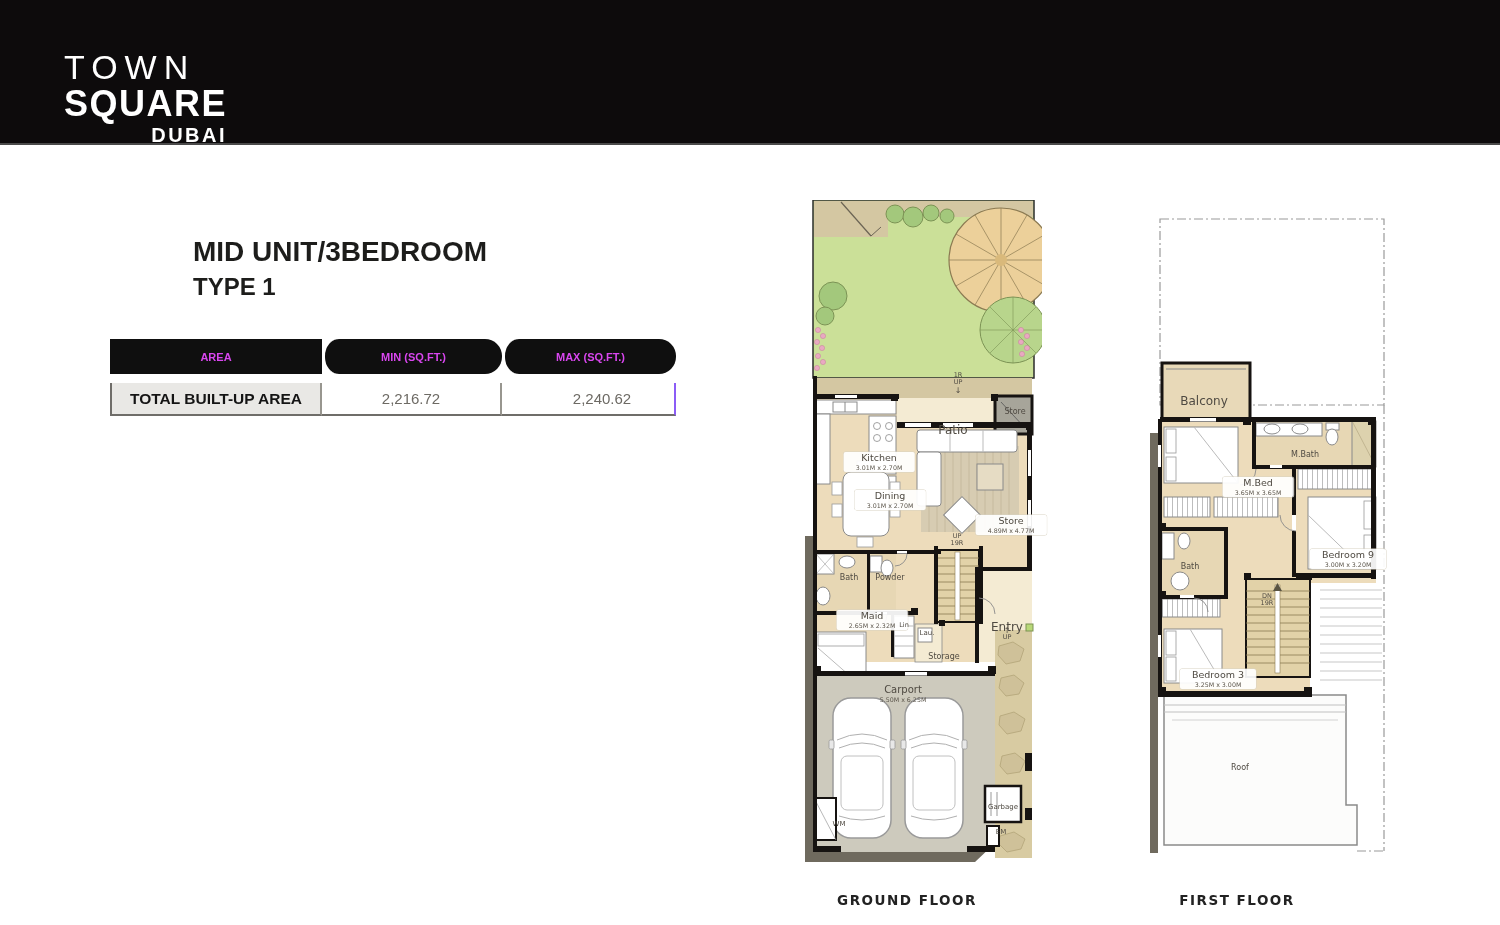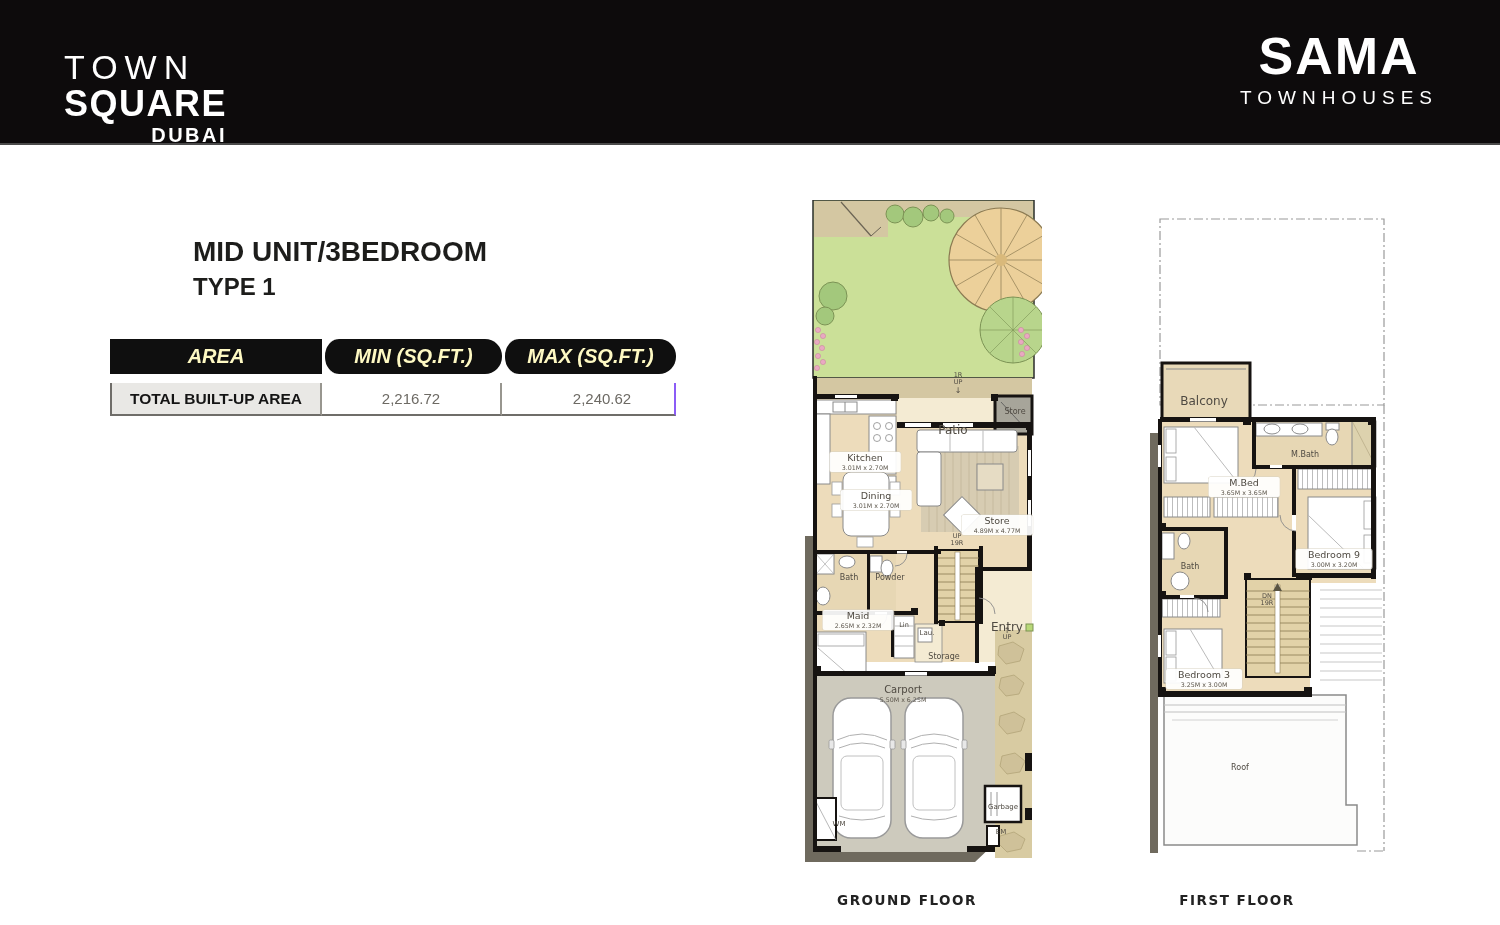--- a/index.html
+++ b/index.html
@@ -18,64 +18,60 @@
   .project-sub{font-size:19px;letter-spacing:6px;margin-top:6px;font-weight:normal;}
 
   
   .title-block{position:absolute;left:193px;top:238px;color:#1d1d1b;line-height:1;}
   .title-l1{font-weight:bold;font-size:28px;letter-spacing:0px;}
   .title-l2{font-weight:bold;font-size:24px;margin-top:9px;}
 
   
   .area-table{position:absolute;left:110px;top:339px;width:566px;}
   .t-head{display:grid;grid-template-columns:212px 180px 174px;}
-  .t-head .cell{background:#0f0f0f;color:#fef9c3;font-weight:bold;font-size:20px;height:35px;
-                display:flex;align-items:center;justify-content:center;box-sizing:border-box;font-style:italic;}
+  .t-head .cell{background:#0f0f0f;color:#d946ef;font-weight:bold;font-size:11px;height:35px;
+                display:flex;align-items:center;justify-content:center;box-sizing:border-box;}
   .t-head .cell+.cell{border-left:3px solid #fff;border-radius:17px;}
   .t-row{display:grid;grid-template-columns:212px 180px 174px;}
   .t-row .cell{height:33px;display:flex;align-items:center;justify-content:center;box-sizing:border-box;
                border-bottom:2px solid #6f6d69;border-right:2px solid #98968f;font-size:15px;color:#6d6a64;background:#fff;margin-top:9px;}
   .t-row .cell:first-child{background:#e9e8e5;color:#141414;font-weight:bold;font-size:15.5px;
                border-left:2px solid #6f6d69;}
   .t-row .cell:last-child{border-right:2px solid #8b5cf6;padding-left:28px;}
 
   
   .plan{position:absolute;}
   #gf-plan{left:805px;top:200px;width:237px;height:662px;}
   #ff-plan{left:1150px;top:215px;width:242px;height:658px;}
   .plan svg{position:absolute;left:0;top:0;}
   .lbl{position:absolute;transform:translate(-50%,-50%);font-family:"DejaVu Sans",sans-serif;
        color:#4f4a42;text-align:center;white-space:nowrap;line-height:1.15;z-index:5;}
   .lbl .nm{font-size:9.5px;}
   .lbl .dm{font-size:6.3px;color:#5c564c;}
-  .lbl.boxed{background:rgba(255,255,255,.93);padding:1px 12px;border-radius:2px;box-shadow:0 0 0 .5px #d8d2c2;}
+  .lbl.boxed{background:rgba(255,255,255,.93);padding:1px 12px;border-radius:2px;box-shadow:0 0 0 .5px #d8d2c2;margin-left:14px;}
   .lbl.tiny{font-size:6.5px;}
   .lbl.s7{font-size:7px;}
   .lbl.s8{font-size:8px;}
   .lbl.s9{font-size:12px;margin-top:20px;}
   .lbl .arrow{font-size:8px;line-height:.9;}
 
   .floor-caption{position:absolute;transform:translate(-50%,-50%);
        font-family:"DejaVu Sans",sans-serif;font-weight:bold;font-size:13.5px;
        letter-spacing:1.5px;color:#222;white-space:nowrap;}
 </style>
 </head>
 <body>
 
 <div class="page">
 
   <div class="header">
     <div class="brand">
       <div class="brand-town">TOWN</div>
       <div class="brand-square">SQUARE</div>
       <div class="brand-dubai">DUBAI</div>
-    </div>
-    <div class="project">
-      <div class="project-name">SAMA</div>
-      <div class="project-sub">TOWNHOUSES</div>
     </div>
   </div>
 
   <div class="title-block">
     <div class="title-l1">MID UNIT/3BEDROOM</div>
     <div class="title-l2">TYPE 1</div>
   </div>
 
   <div class="area-table">
     <div class="t-head">

